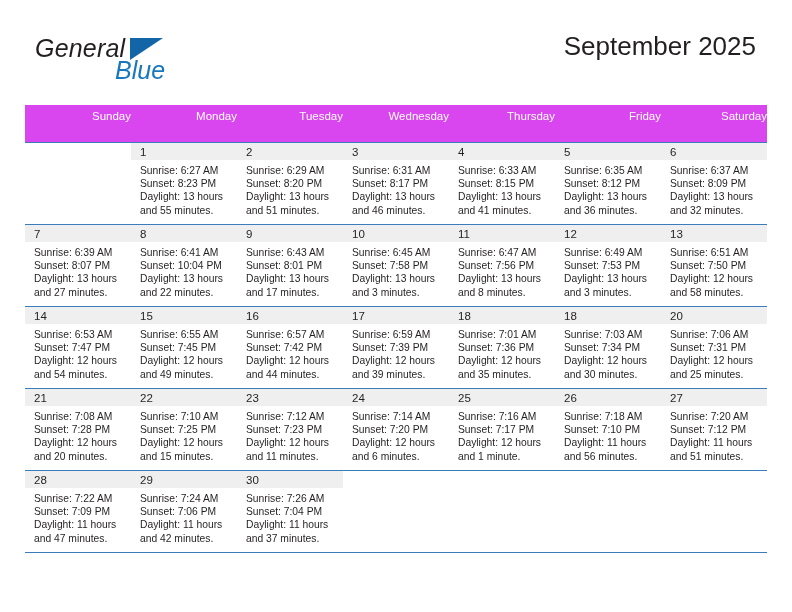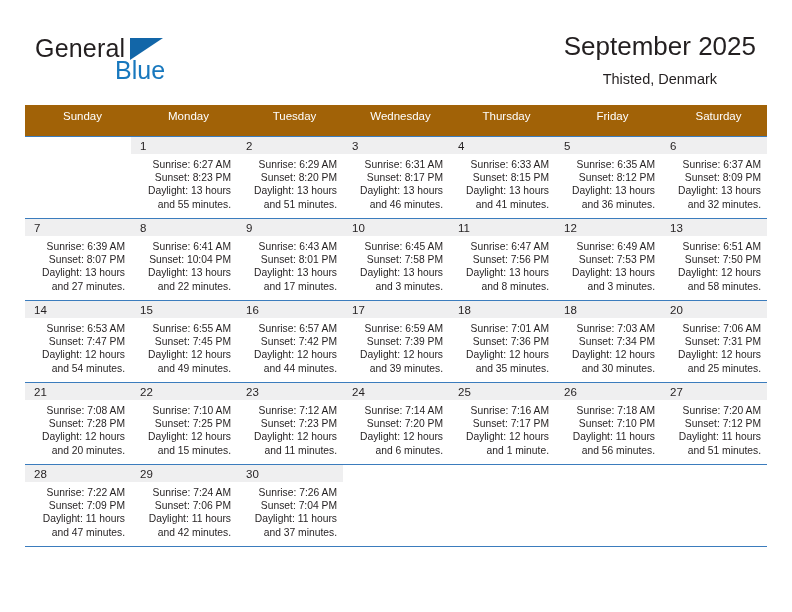--- a/index.html
+++ b/index.html
@@ -27,20 +27,21 @@
     left: 0; right: 0;
     top: 0;
     height: 100px;
   }
   .logo {
     position: absolute;
     left: 35px;
     top: 34px;
     width: 220px;
     height: 56px;
+    font-style: italic;
   }
   .logo-general {
     position: absolute;
     left: 0;
     top: 0;
     font-size: 25px;
     letter-spacing: .2px;
     color: #231f20;
     font-family: "Liberation Sans", sans-serif;
   }
@@ -60,21 +61,21 @@
     width: 0;
     height: 0;
     border-left: 33px solid #1266a8;
     border-bottom: 22px solid transparent;
   }
 
   .title-block {
     position: absolute;
     right: 36px;
     top: 30px;
-    text-align: center;
+    text-align: right;
   }
   .cal-title {
     font-size: 26px;
     font-weight: 400;
     color: #231f20;
     line-height: 32px;
     white-space: nowrap;
   }
   .cal-sub {
     margin-top: 8px;
@@ -87,26 +88,26 @@
   
   .cal {
     position: absolute;
     left: 25px;
     top: 105px;
     width: 742px;
     border-collapse: collapse;
     table-layout: fixed;
   }
   .cal th {
-    background: #a16207;
+    background: #d946ef;
     color: #ffffff;
     font-size: 11.5px;
     font-weight: normal;
-    text-align: center;
-    padding: 5px 0 14px 9px;
+    text-align: right;
+    padding: 5px 0 20px 9px;
     height: 10px;
     border: none;
   }
   .cal td {
     vertical-align: top;
     padding: 0;
     border: none;
     width: 106px;
   }
   .daycell {
@@ -129,21 +130,20 @@
     color: #231f20;
     padding: 2px 0 0 9px;
     display: block;
     line-height: 14px;
   }
   .dayinfo {
     padding: 4px 6px 0 9px;
     font-size: 10.3px;
     line-height: 13.2px;
     color: #231f20;
-    text-align: right;
   }
   .dayinfo div { white-space: nowrap; }
 
   .cal tr.week-row td:first-child .daycell { border-left: none; }
 
   
   .cal tr.last-rule td {
     height: 1px;
     background: #3b7cbd;
     padding: 0;
@@ -159,21 +159,20 @@
   <div class="top">
 
     <div class="logo">
       <span class="logo-general">General</span>
       <span class="logo-tri"></span>
       <span class="logo-blue">Blue</span>
     </div>
 
     <div class="title-block">
       <div class="cal-title">September 2025</div>
-      <div class="cal-sub">Thisted, Denmark</div>
     </div>
 
   </div>
 
   <table class="cal">
     <thead>
       <tr>
         <th>Sunday</th>
         <th>Monday</th>
         <th>Tuesday</th>

